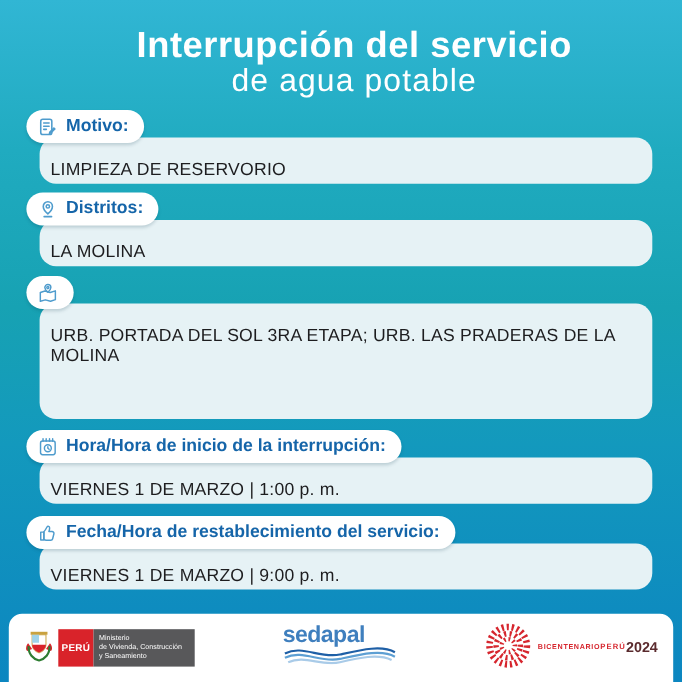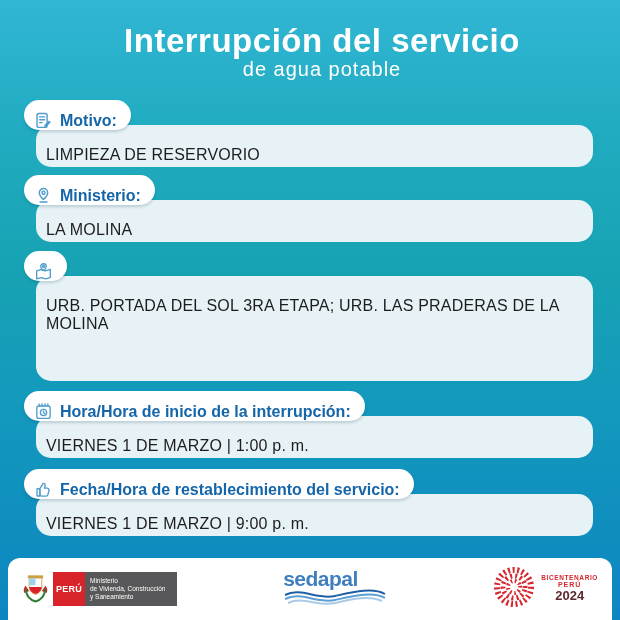--- a/index.html
+++ b/index.html
@@ -4,27 +4,27 @@
 <style>
   html,body{margin:0;padding:0;background:#888;}
   .poster{
     position:relative;width:620px;height:620px;overflow:hidden;
     font-family:"Liberation Sans", sans-serif;
     background:linear-gradient(to bottom,#31b6d4 0%,#20abc0 22%,#17a2b3 45%,#1399bd 65%,#0c86c0 100%);
   }
   
   .title-wrap{position:absolute;top:24px;left:0;right:16px;text-align:center;color:#ffffff;margin-left:40px;}
   .title-line1{margin:0;font-size:33px;font-weight:700;letter-spacing:.5px;line-height:1.0;}
-  .title-line2{margin:2px 0 0 0;font-size:20px;font-weight:400;letter-spacing:1px;line-height:1.05;}
+  .title-line2{margin:2px 0 0 0;font-size:29px;font-weight:400;letter-spacing:1px;line-height:1.05;}
   
   .field{position:absolute;left:0;right:0;}
   .field-1{top:100px;} .field-2{top:175px;} .field-3{top:251px;} .field-4{top:391px;} .field-5{top:469px;}
   .pill{
     position:absolute;top:0;left:24px;z-index:2;height:30px;
-    display:inline-flex;align-items:flex-end;gap:7px;
+    display:inline-flex;align-items:center;gap:7px;
     background:#ffffff;border-radius:16px;padding:0 14px 0 10px;
     box-shadow:0 2px 3px rgba(0,50,70,.18);
   }
   .pill-label{font-size:16px;font-weight:700;color:#1565a9;white-space:nowrap;}
   .icon{display:inline-flex;width:19px;height:19px;align-items:center;justify-content:center;}
   .valuebox{
     position:absolute;left:36px;right:27px;top:25px;
     background:#e6f2f5;border-radius:15px;
     padding:21px 12px 0 10px;box-sizing:border-box;
   }
@@ -47,21 +47,21 @@
   }
   .ministry-box{
     width:92px;height:34px;background:#58585a;color:#fff;
     display:flex;flex-direction:column;justify-content:center;
     padding:0 5px;box-sizing:border-box;
   }
   .ministry-box span{font-size:6.5px;line-height:1.25;white-space:nowrap;}
   .sedapal{display:flex;flex-direction:column;margin-top:-2px;}
   .sedapal-text{font-size:21px;font-weight:700;color:#3f7fbe;letter-spacing:-.5px;line-height:1;}
   .bicentenario{display:flex;align-items:center;gap:6px;}
-  .bi-text{display:flex;flex-direction:column;align-items:center;line-height:1.15;}
+  .bi-text{display:flex;align-items:center;line-height:1.15;}
   .bi-l1{font-size:6.5px;color:#d6262e;letter-spacing:.6px;font-weight:700;}
   .bi-l2{font-size:7px;color:#d6262e;letter-spacing:1px;font-weight:700;}
   .bi-l3{font-size:13px;color:#5a2a2d;font-weight:700;}
 </style>
 </head>
 <body>
 
 <div class="poster">
 
   <div class="title-wrap">
@@ -87,21 +87,21 @@
 
   <section class="field field-2">
     <div class="pill">
       <span class="icon">
         <svg viewBox="0 0 20 20" width="19" height="19" fill="none" stroke="#4f9ccd" stroke-width="1.5" stroke-linecap="round" stroke-linejoin="round">
           <path d="M10 2.6a4.4 4.4 0 0 1 4.4 4.4c0 3.3-4.4 7.2-4.4 7.2S5.6 10.3 5.6 7A4.4 4.4 0 0 1 10 2.6z"></path>
           <circle cx="10" cy="7" r="1.6"></circle>
           <path d="M6.4 16.8h7.2"></path>
         </svg>
       </span>
-      <span class="pill-label">Ministerio:</span>
+      <span class="pill-label">Distritos:</span>
     </div>
     <div class="valuebox vb-short">
       <span class="value">LA MOLINA</span>
     </div>
   </section>
 
   <section class="field field-3">
     <div class="pill">
       <span class="icon">
         <svg viewBox="0 0 20 20" width="19" height="19" fill="none" stroke="#4f9ccd" stroke-width="1.4" stroke-linecap="round" stroke-linejoin="round">

